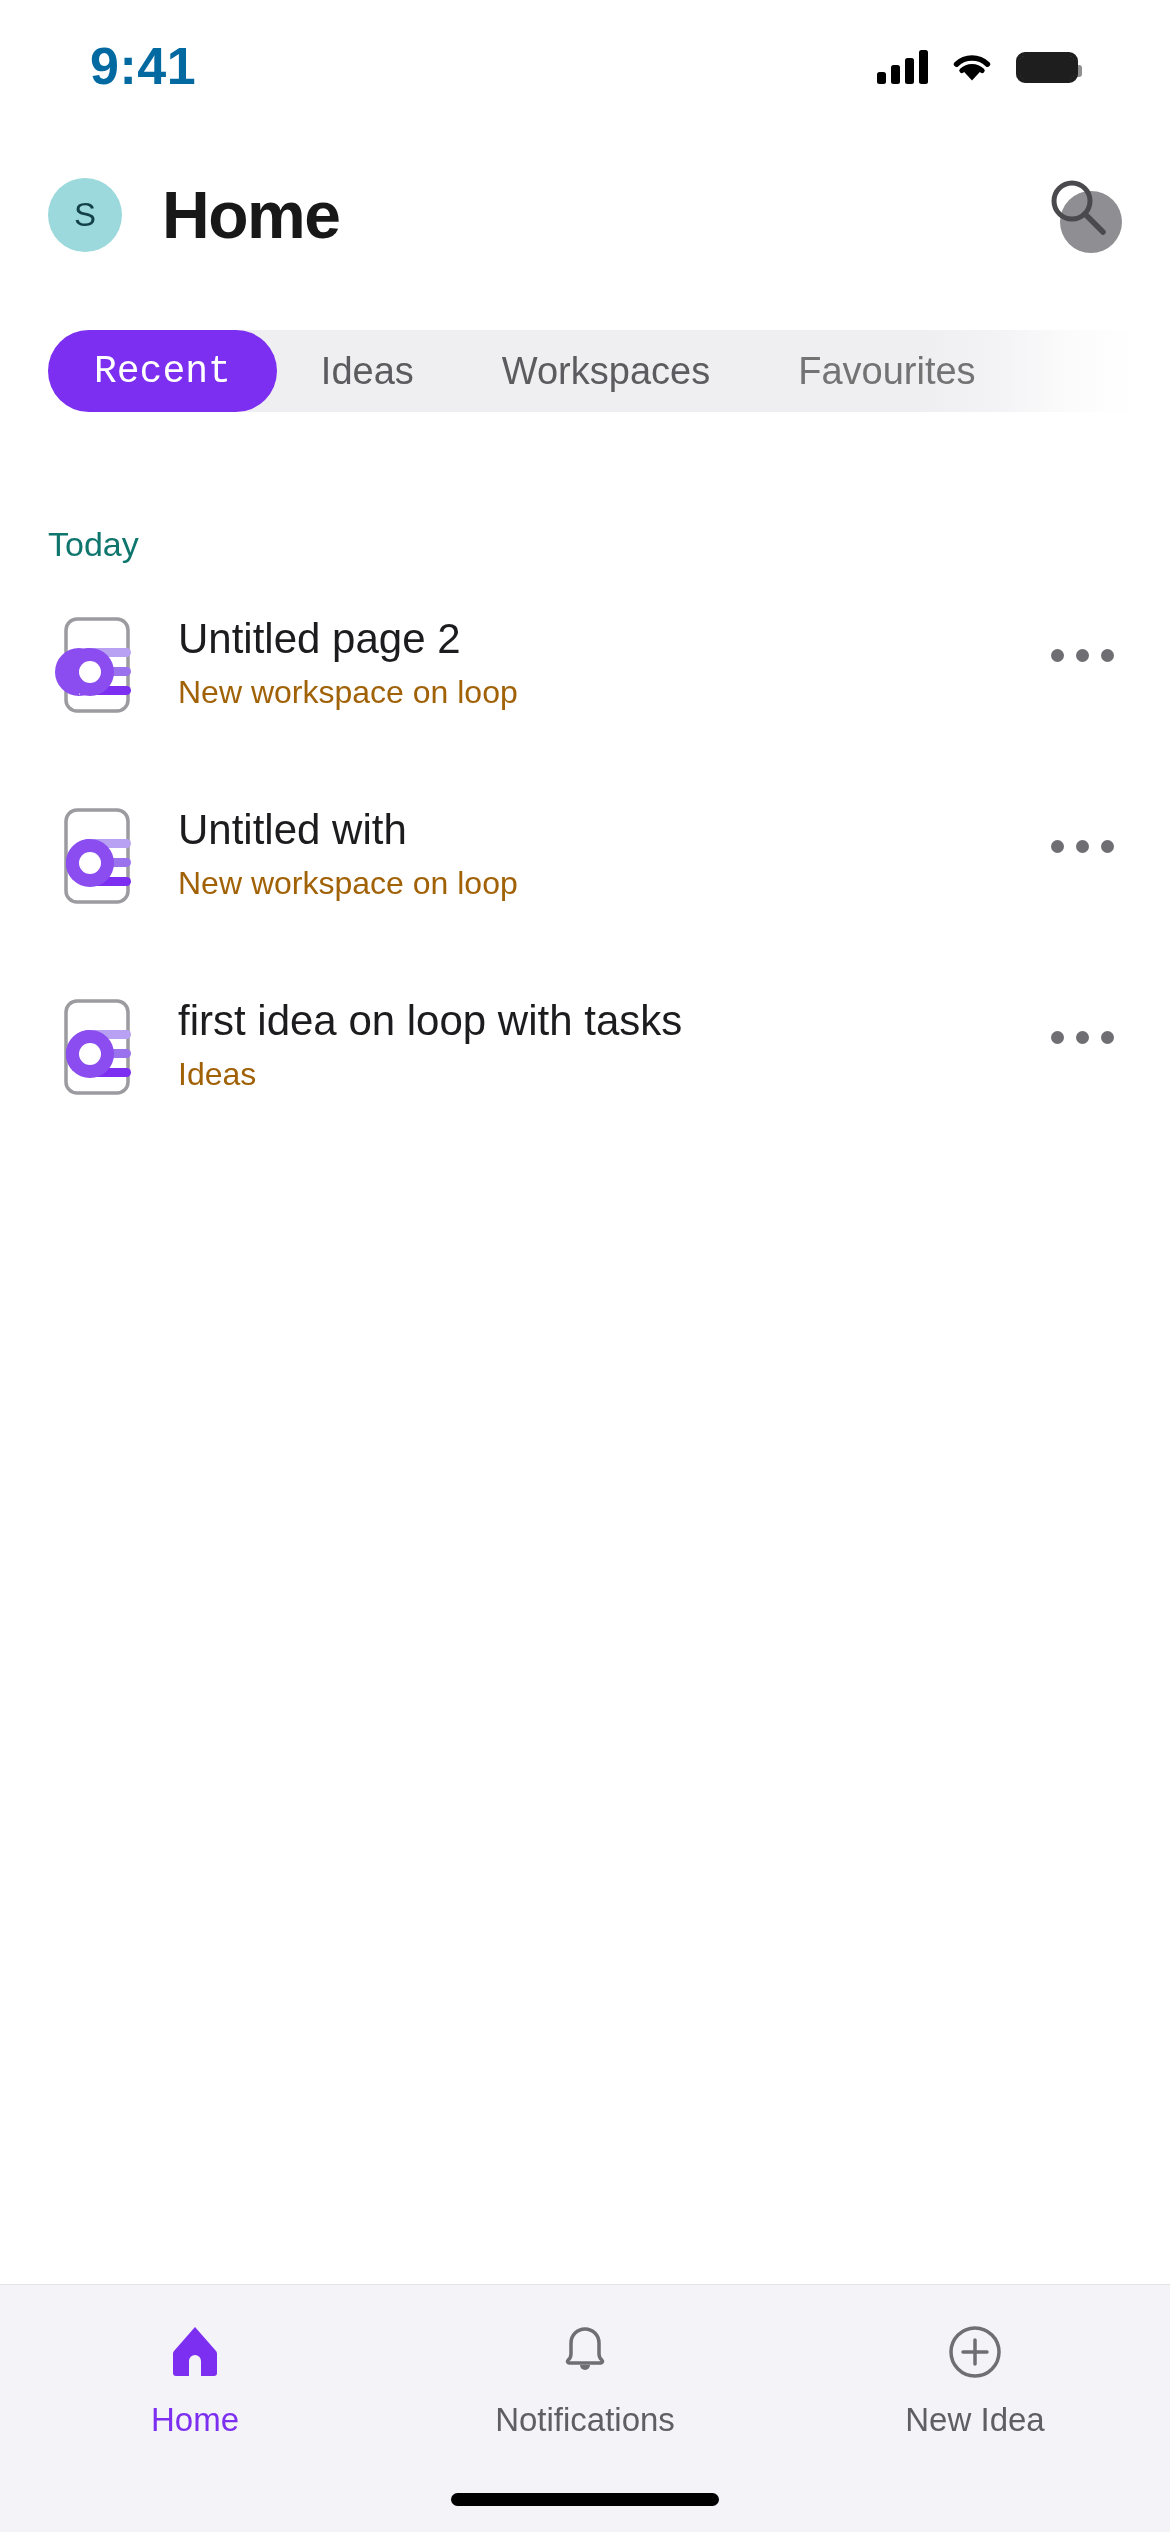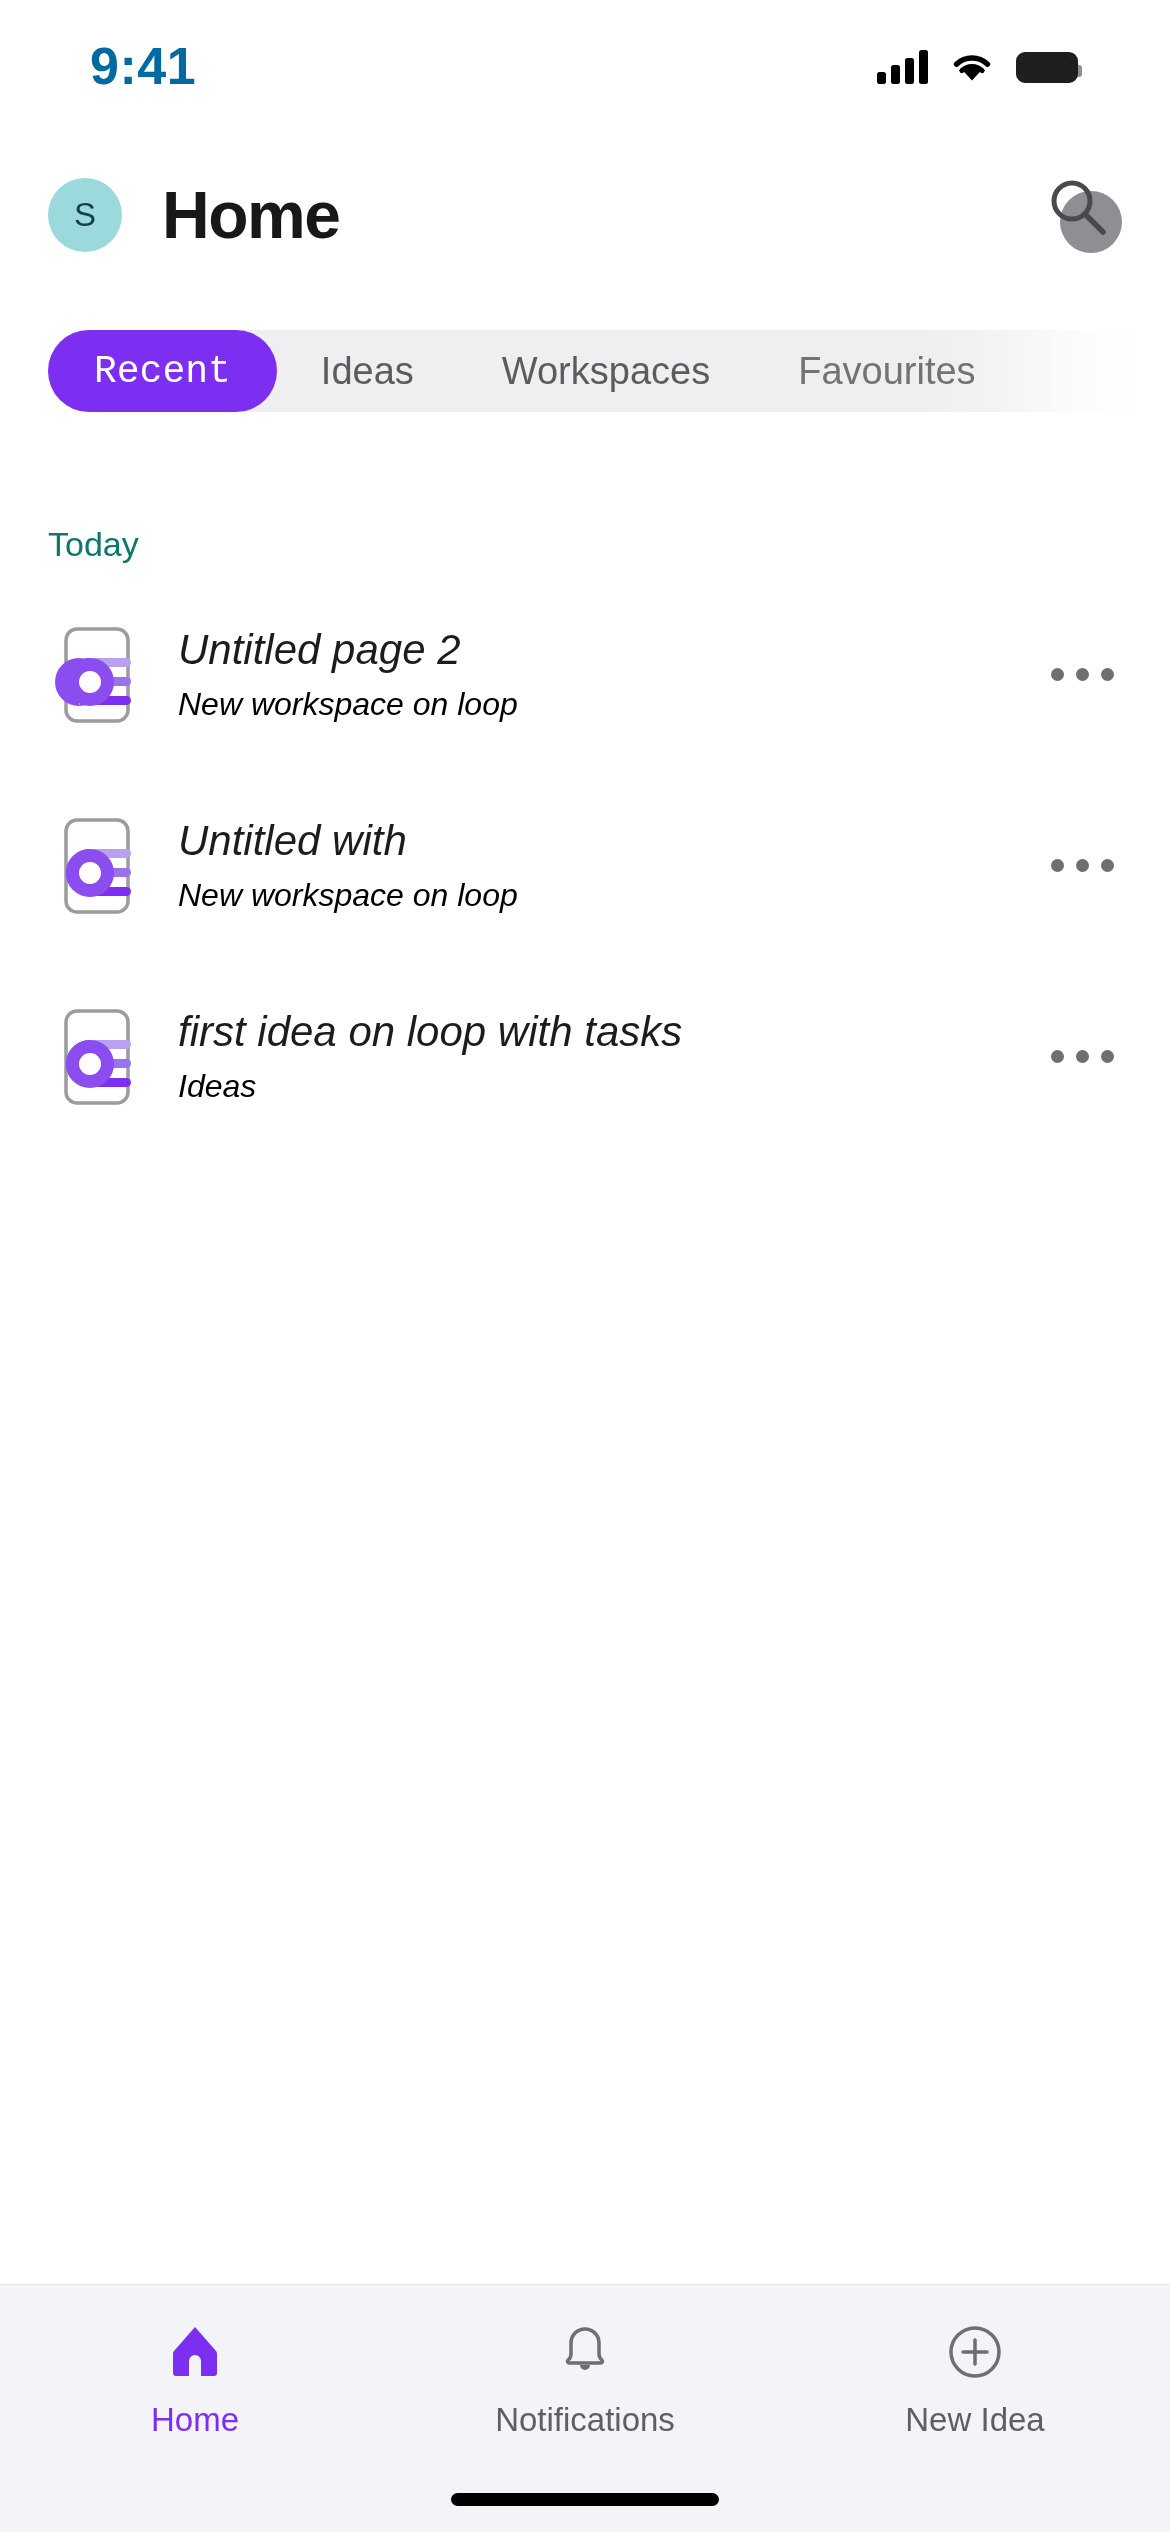--- a/index.html
+++ b/index.html
@@ -180,25 +180,24 @@
   }
 
   
   .list {
     position: absolute;
     top: 615px; left: 0;
     width: 1170px;
   }
   .list-item {
     display: flex;
-    align-items: center;
+    align-items: flex-start;
     height: 119px;
     padding: 0 48px;
     margin-bottom: 72px;
-    font-style: italic;
   }
   .doc-icon {
     position: relative;
     width: 90px; height: 100px;
     flex: 0 0 auto;
   }
   .doc-icon svg { display: block; }
   .item-text {
     flex: 1 1 auto;
     min-width: 0;
@@ -208,21 +207,21 @@
     justify-content: center;
   }
   .item-title {
     font-size: 42px;
     color: #1c1c1e;
     line-height: 1.12;
     white-space: nowrap;
   }
   .item-sub {
     font-size: 32px;
-    color: #000000;
+    color: #a16207;
     margin-top: 12px;
     white-space: nowrap;
   }
   .more-btn {
     flex: 0 0 auto;
     width: 80px; height: 80px;
     display: flex;
     align-items: center;
     justify-content: center;
     gap: 12px;

